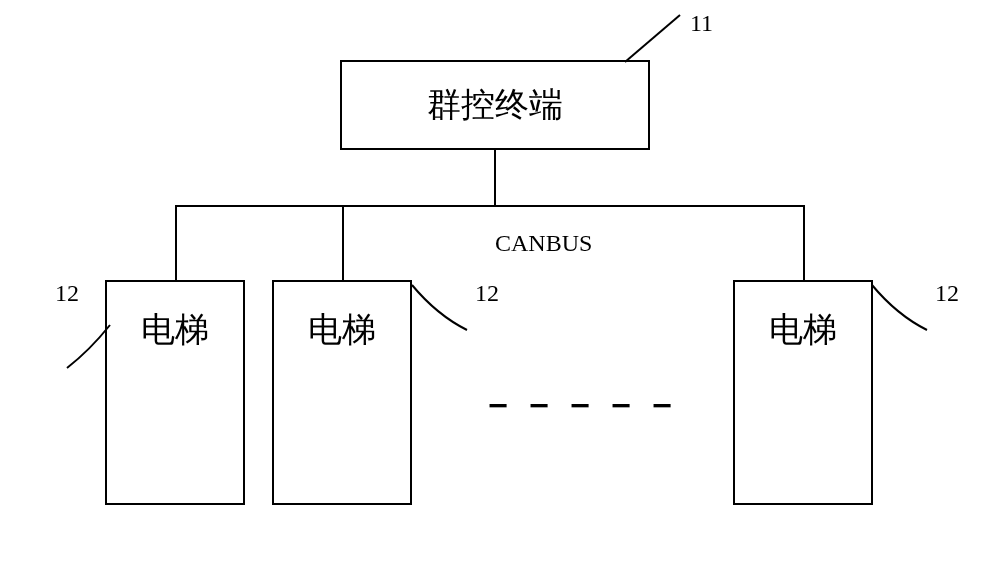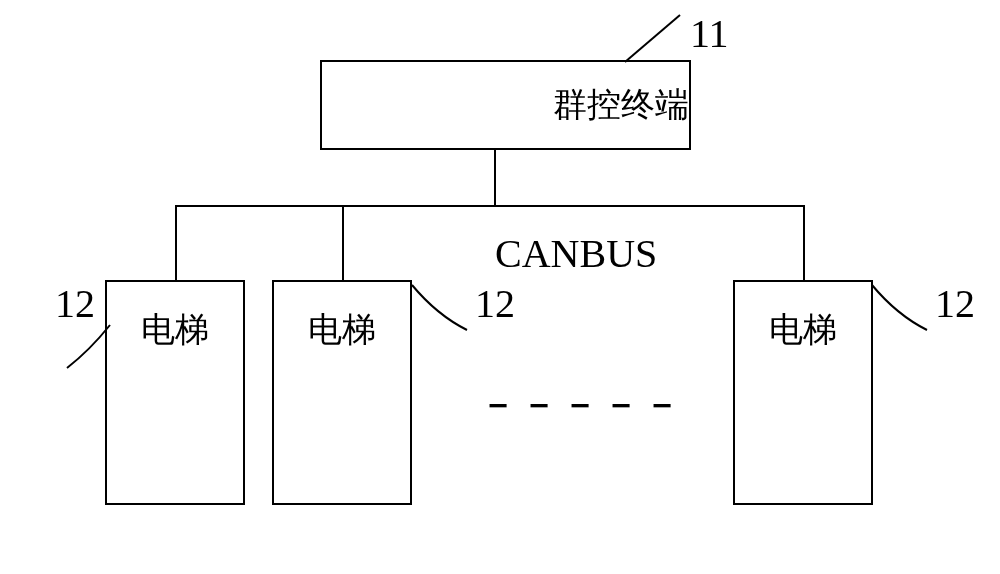--- a/index.html
+++ b/index.html
@@ -13,21 +13,21 @@
       position: absolute;
       border: 2px solid #000;
       display: flex;
       align-items: center;
       justify-content: center;
       font-size: 34px;
       background: #fff;
     }
     .label {
       position: absolute;
-      font-size: 40px;
+      font-size: 24px;
     }
     .line {
       position: absolute;
       background: #000;
     }
     .leader {
       position: absolute;
     }
     .leader svg { display: block; }
     .dashes {
@@ -35,21 +35,21 @@
       font-size: 36px;
       letter-spacing: 5px;
       font-weight: bold;
     }
   </style>
 </head>
 <body>
 
 <div class="canvas">
 
-  <div class="box" style="left:320px; top:60px; width:371px; height:90px;justify-content:flex-end;">
+  <div class="box" style="left:340px; top:60px; width:310px; height:90px;">
     <span>群控终端</span>
   </div>
 
   <div class="leader" style="left:620px; top:5px;">
     <svg width="120" height="70">
       <path d="M 5 57 L 60 10" stroke="#000" stroke-width="2" fill="none"></path>
     </svg>
   </div>
   <div class="label" style="left:690px; top:10px;">11</div>
 

